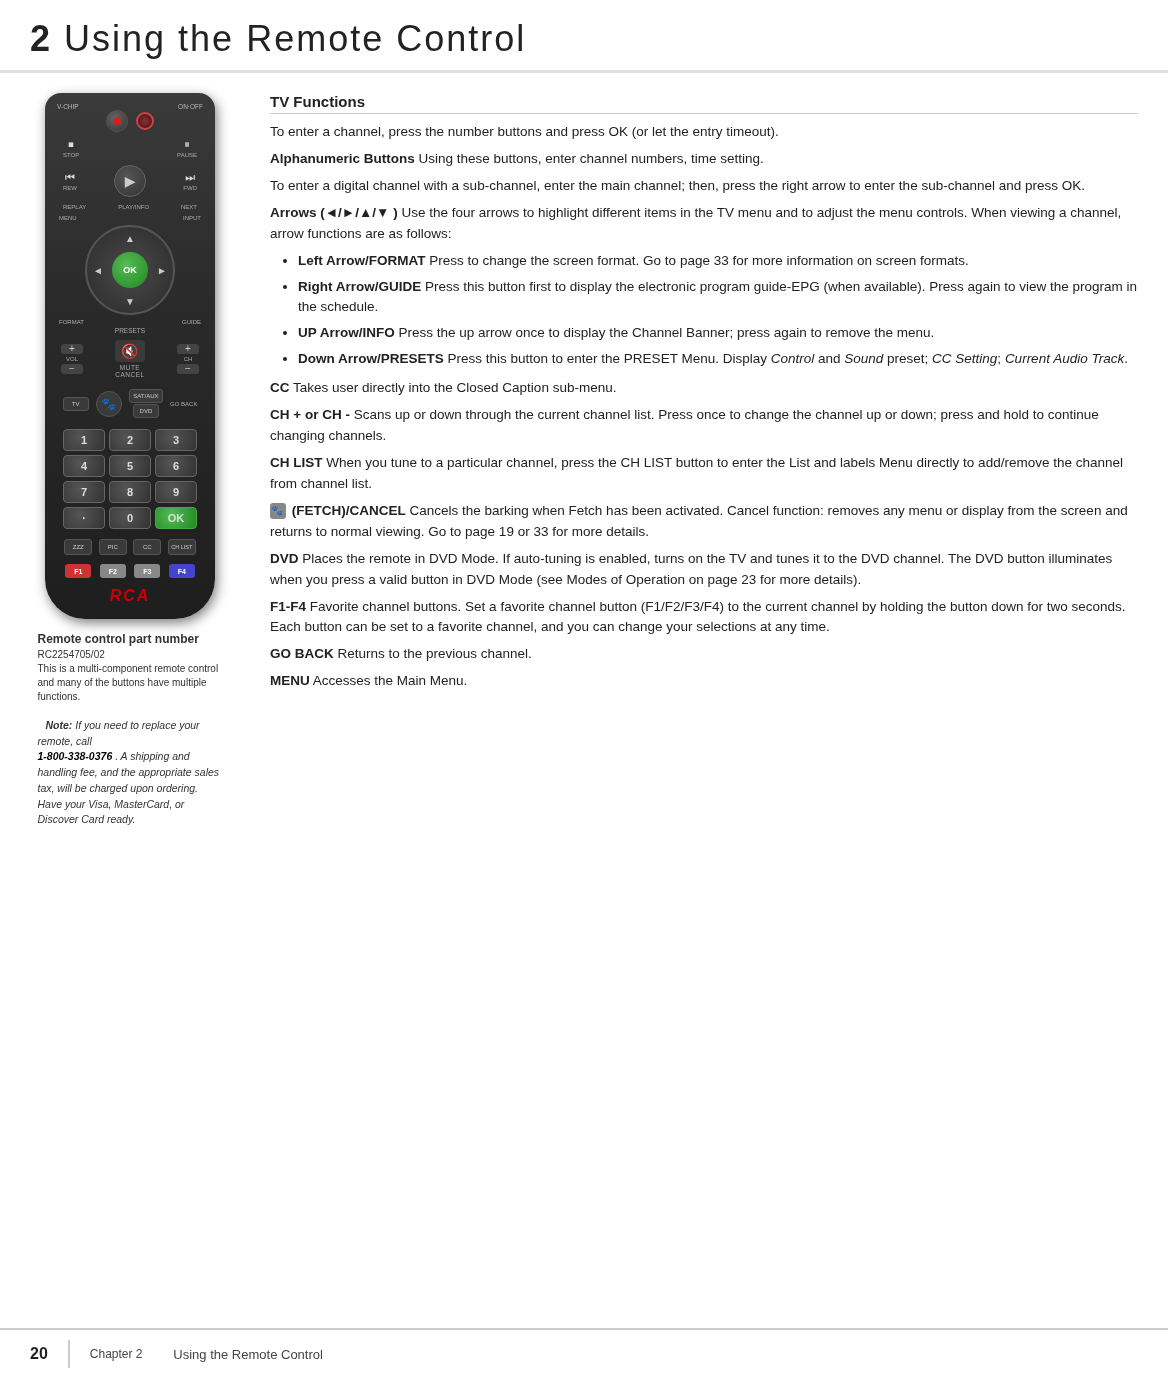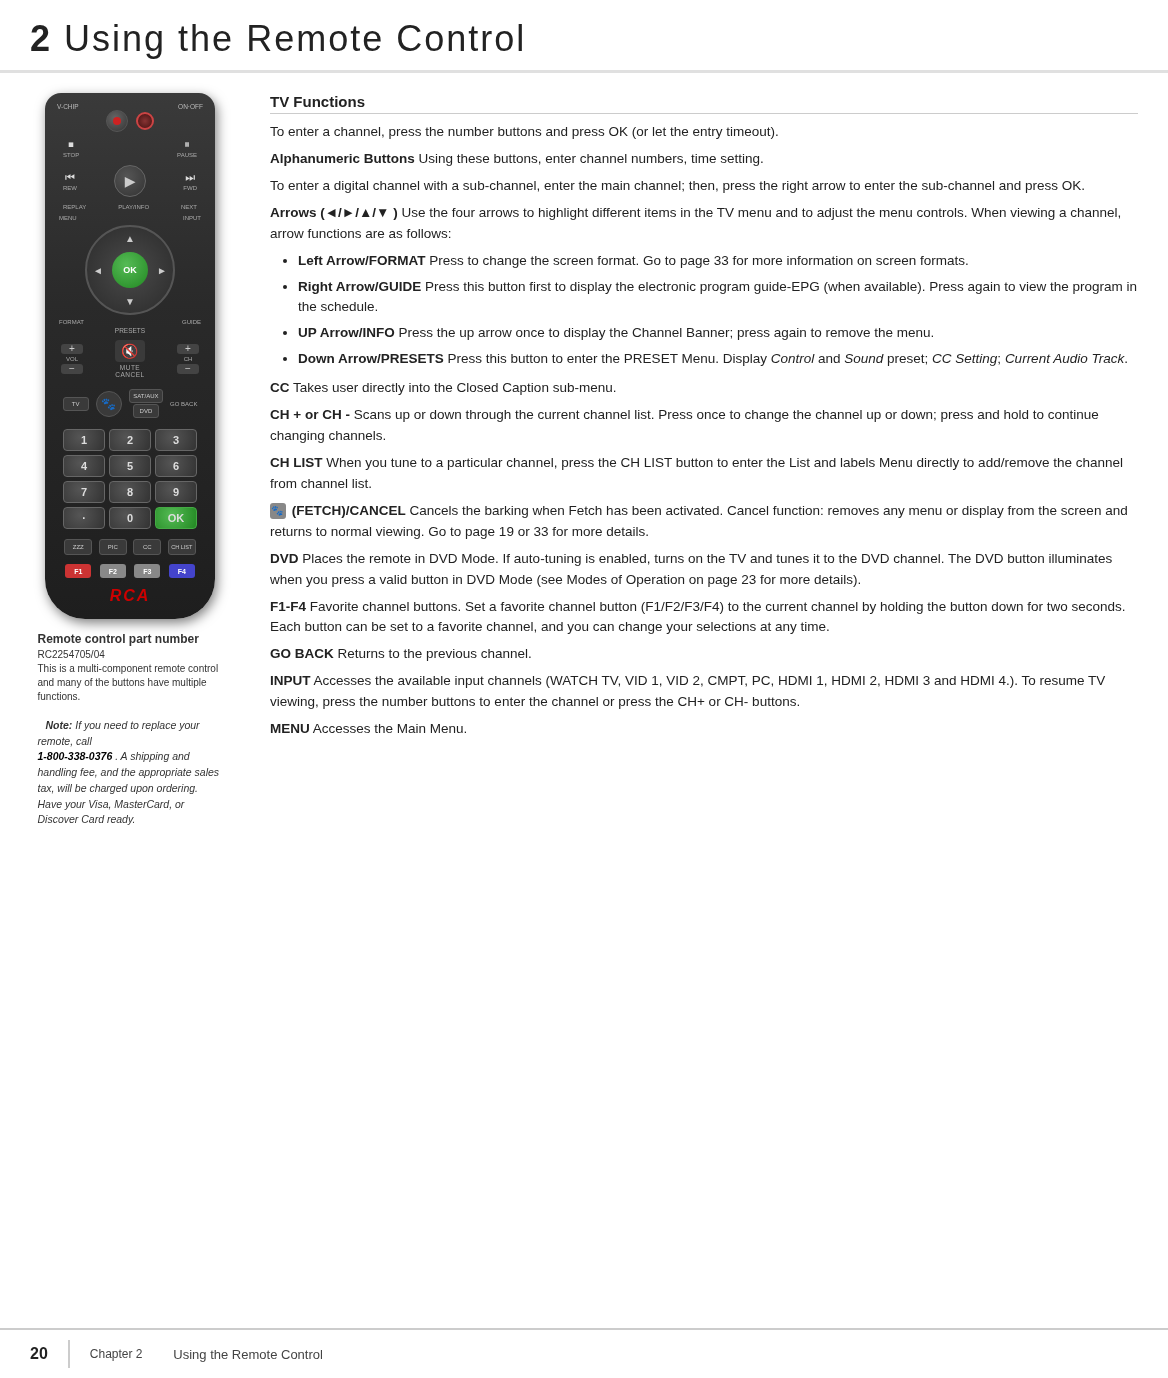--- a/index.html
+++ b/index.html
@@ -545,21 +545,21 @@
           <div class="f-btn f2">F2</div>
           <div class="f-btn f3">F3</div>
           <div class="f-btn f4">F4</div>
         </div>
 
         <div class="rca-logo">RCA</div>
       </div>
     </div>
 
     <div class="remote-caption">
-      <p><span class="part-num">Remote control part number</span> <span>RC2254705/04</span></p>
+      <p><span class="part-num">Remote control part number</span> <span>RC2254705/02</span></p>
       <p>This is a multi-component remote control and many of the buttons have multiple functions.</p>
     </div>
 
     <div class="note-box">
       <p>
         <span class="note-label">Note:</span>
         <em>
           <span>If you need to replace your remote, call</span>
           <br>
           <span class="phone-num">1-800-338-0376</span>
@@ -616,23 +616,20 @@
     <p class="content-para">
       <strong>DVD</strong> Places the remote in DVD Mode. If auto-tuning is enabled, turns on the TV and tunes it to the DVD channel. The DVD button illuminates when you press a valid button in DVD Mode (see Modes of Operation on page 23 for more details).
     </p>
     <p class="content-para">
       <strong>F1-F4</strong> Favorite channel buttons. Set a favorite channel button (F1/F2/F3/F4) to the current channel by holding the button down for two seconds. Each button can be set to a favorite channel, and you can change your selections at any time.
     </p>
     <p class="content-para">
       <strong>GO BACK</strong> Returns to the previous channel.
     </p>
     <p class="content-para">
-      <strong>INPUT</strong> Accesses the available input channels (WATCH TV, VID 1, VID 2, CMPT, PC, HDMI 1, HDMI 2, HDMI 3 and HDMI 4.). To resume TV viewing, press the number buttons to enter the channel or press the CH+ or CH- buttons.
-    </p>
-    <p class="content-para">
       <strong>MENU</strong> Accesses the Main Menu.
     </p>
   </div>
 </div>
 
 <div class="page-footer">
   <span class="page-num">20</span>
   <div class="footer-divider"></div>
   <span class="footer-chapter">Chapter 2</span>
   <span class="footer-chapter-name">&nbsp;&nbsp;&nbsp;Using the Remote Control</span>

